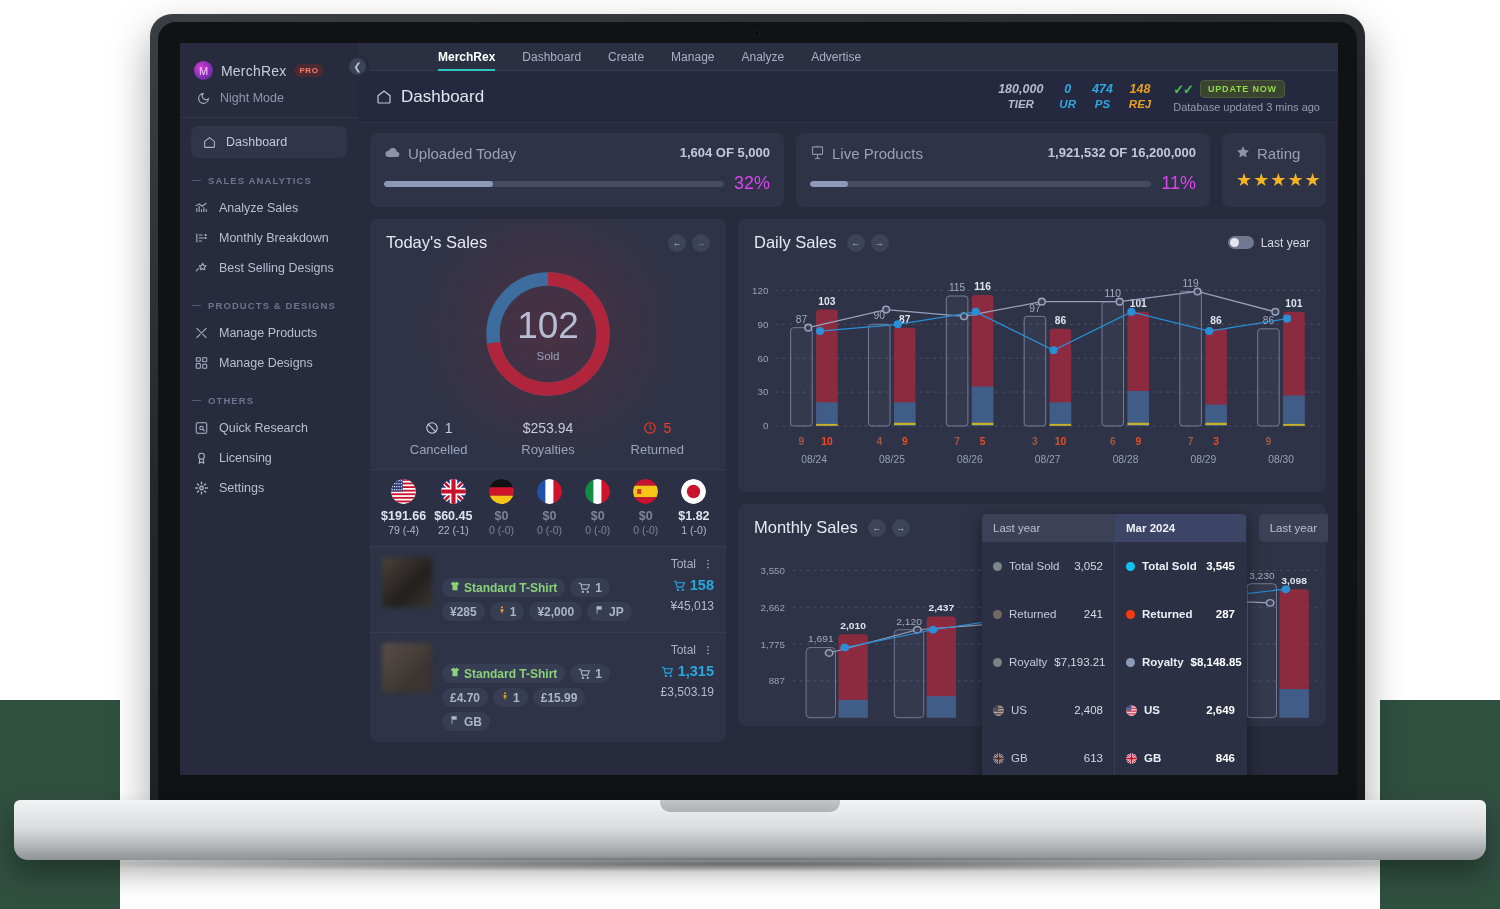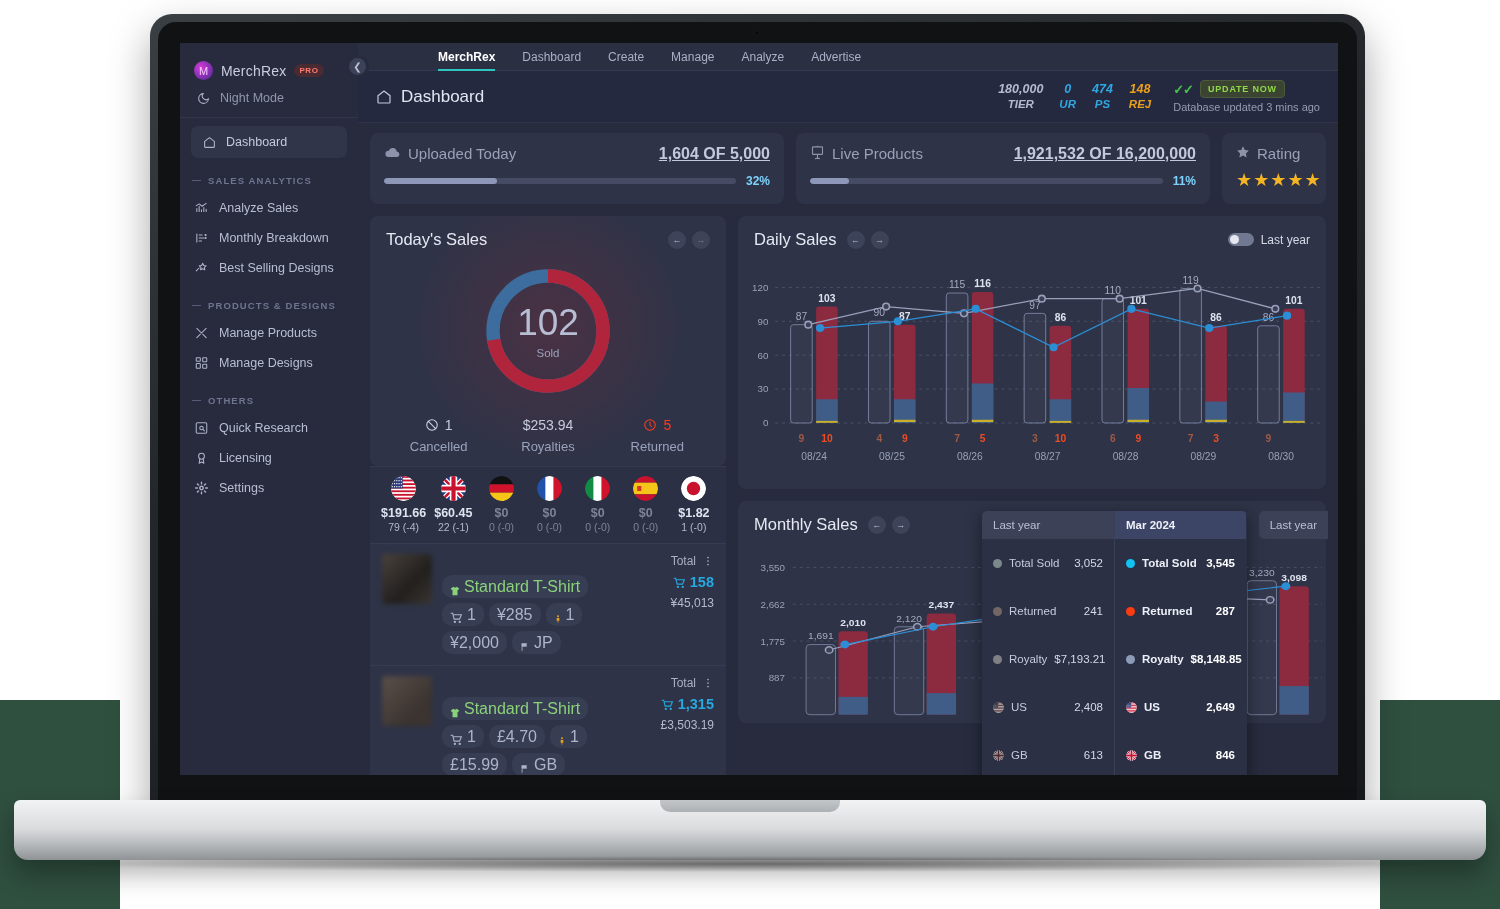--- a/index.html
+++ b/index.html
@@ -128,25 +128,25 @@
   #hdr-update .row2 { font-size:11px; color:#969bb1; }
 
   
   #content { flex:1; padding:10px 12px 0 12px; overflow:hidden; background:#272b3d; }
 
   
   #kpis { display:flex; gap:12px; margin-bottom:12px; }
   .kpi { background:#2e3347; border-radius:8px; padding:12px 14px 13px; flex:1; min-width:0; }
   .kpi-top { display:flex; align-items:flex-start; gap:7px; }
   .kpi-title { font-size:15px; color:#9aa0b8; white-space:nowrap; }
-  .kpi-frac { margin-left:auto; font-size:16px; font-weight:bold; color:#c3c8da; white-space:nowrap;text-decoration:underline; }
+  .kpi-frac { margin-left:auto; font-size:13px; font-weight:bold; color:#c3c8da; white-space:nowrap; }
   .kpi-bot { display:flex; align-items:center; gap:10px; margin-top:11px; }
   .bar { flex:1; height:6px; border-radius:3px; background:#454b63; overflow:hidden; }
   .bar > i { display:block; height:100%; border-radius:3px; background:#8d98b8; }
-  .kpi-pct { font-size:12px; color:#7dd3fc; font-weight:700; }
+  .kpi-pct { font-size:18px; color:#d946ef; font-weight:400; }
   .stars { color:#f5b423; font-size:18px; letter-spacing:1px; margin-top:7px; }
 
   
   #grid { display:flex; gap:12px; align-items:flex-start; }
   #left-col  { width:356px; flex:0 0 356px; }
   #right-col { flex:1; min-width:0; }
 
   .panel { background:#2e3347; border-radius:8px; }
   .panel-head { display:flex; align-items:center; gap:10px; padding:14px 16px 0; }
   .panel-title { font-size:16.5px; color:#e6e9f3; }
@@ -198,22 +198,22 @@
             background:linear-gradient(135deg,#4a423c,#221f1d 60%,#3a3531); filter:blur(2.5px); }
   .pthumb.b2 { background:linear-gradient(135deg,#5a4f4a,#3b3430 70%); }
   .pmid { flex:1; min-width:0; }
   .ptitle {
     height:11px; border-radius:3px; margin:2px 0 8px;
     background:linear-gradient(90deg,#767b8d,#6b7082 60%,#5c melt 100%);
     filter:blur(3px); opacity:.75;
   }
   .chips { display:flex; flex-wrap:wrap; gap:5px; }
   .chip {
-    background:#373d53; border-radius:10px; padding:2.5px 8px; font-size:16px;
-    color:#aeb4c9; display:inline-flex; align-items:flex-end; gap:4px; white-space:nowrap;
+    background:#373d53; border-radius:10px; padding:2.5px 8px; font-size:12px;
+    color:#aeb4c9; display:inline-flex; align-items:flex-start; gap:4px; white-space:nowrap;font-weight:bold;
   }
   .chip.green { color:#8ad17a; }
   .pright { width:72px; flex:0 0 72px; text-align:right; }
   .pr-top { display:flex; align-items:center; justify-content:flex-end; gap:6px; color:#aab0c5; font-size:12px; }
   .pr-mid { color:#26a9e0; font-size:14.5px; font-weight:bold; margin-top:6px; display:flex; align-items:center; justify-content:flex-end; gap:4px;}
   .pr-bot { color:#b5bbcf; font-size:12px; margin-top:6px; }
 
   
   #daily { padding-bottom:8px; margin-bottom:12px; }
   #daily .panel-head { align-items:center; }

